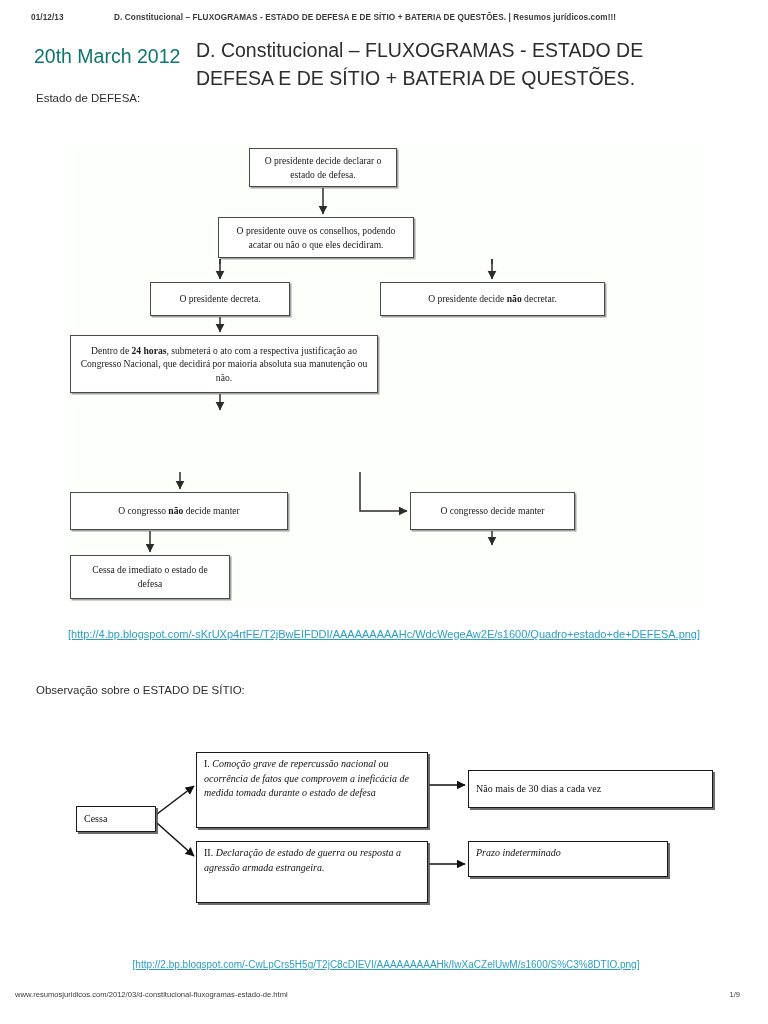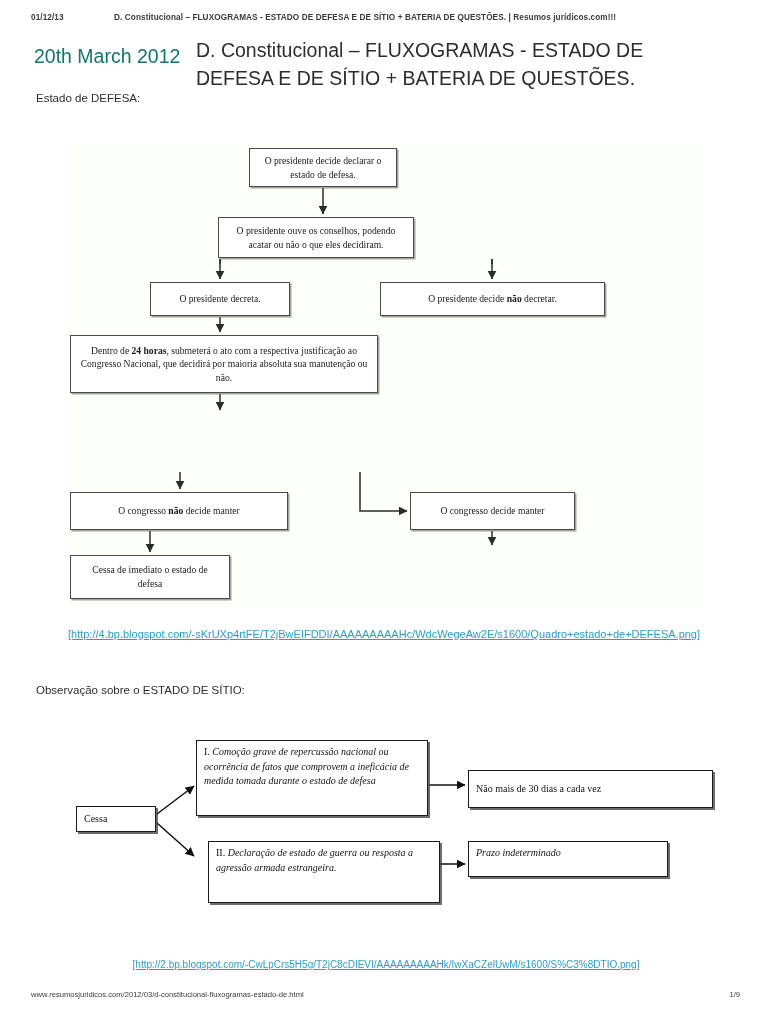--- a/index.html
+++ b/index.html
@@ -173,37 +173,37 @@
     color: #111111;
     padding: 4px 7px;
     box-shadow: 2px 2px 0 0 rgba(60,60,60,0.75);
   }
   .node2.ital { font-style: italic; }
   .node2.mid {
     display: flex;
     align-items: center;
   }
   #n2-motivo  { left: 8px;  top: 78px;  width: 80px;  height: 26px; font-style: normal; }
-  #n2-i       { left: 128px; top: 12px;  width: 232px; height: 76px; }
-  #n2-ii      { left: 128px; top: 113px; width: 232px; height: 62px; margin-left: 12px; }
+  #n2-i       { left: 128px; top: 24px;  width: 232px; height: 76px; }
+  #n2-ii      { left: 128px; top: 113px; width: 232px; height: 62px; }
   #n2-30dias  { left: 400px; top: 42px;  width: 245px; height: 38px; font-style: normal; }
   #n2-prazo   { left: 400px; top: 113px; width: 200px; height: 36px; }
   #n2-i .roman, #n2-ii .roman { font-style: normal; font-weight: 400; }
 
   
   .footer {
     position: absolute;
     left: 0;
     top: 990px;
     width: 768px;
     height: 14px;
     font-size: 7.6px;
     color: #3a3a3a;
   }
-  .footer .f-url { position: absolute; left: 31px; top: 0; }
+  .footer .f-url { position: absolute; left: 15px; top: 0; }
   .footer .f-page { position: absolute; right: 28px; top: 0; }
 </style>
 </head>
 <body>
 
 <div class="page-header">
   <span class="hdr-date">01/12/13</span>
   <span class="hdr-title">D. Constitucional – FLUXOGRAMAS - ESTADO DE DEFESA E DE SÍTIO + BATERIA DE QUESTÕES. | Resumos jurídicos.com!!!</span>
 </div>
 

